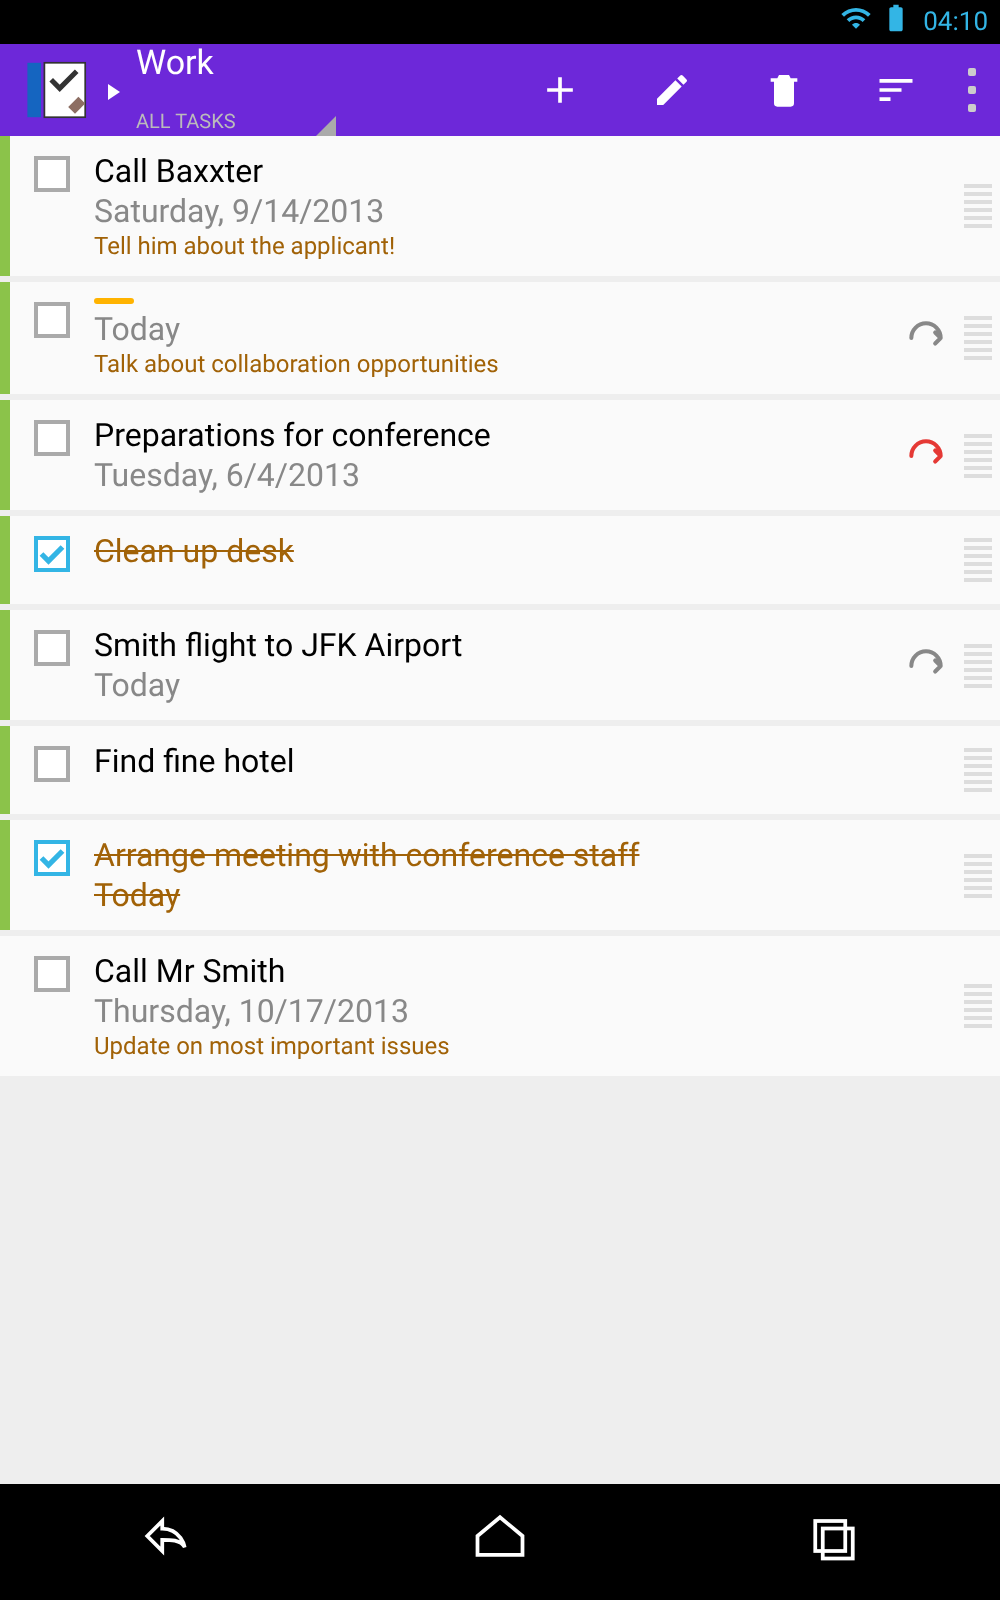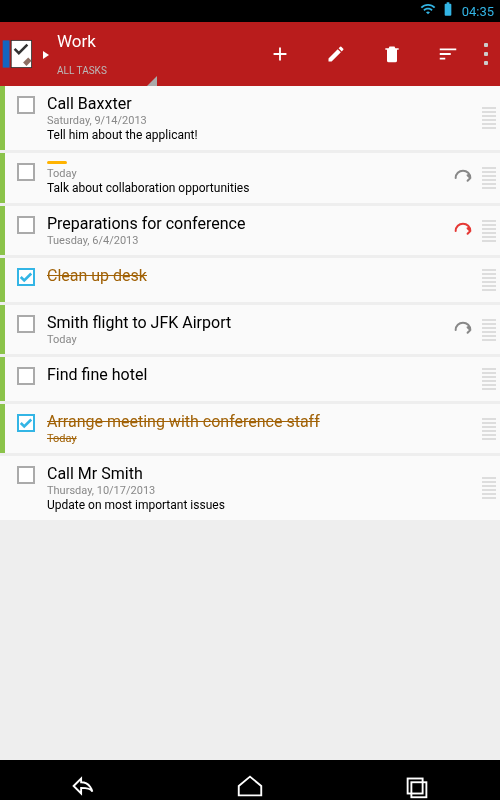--- a/index.html
+++ b/index.html
@@ -1,20 +1,20 @@
 <!DOCTYPE html>
 <html><head>
 <meta charset="utf-8">
 <style>
   *{margin:0;padding:0;box-sizing:border-box;font-family:Roboto,Arial,sans-serif}
   body{width:500px;height:800px;background:#000;overflow:hidden;position:relative}
   .status-bar{height:22px;background:#000;display:flex;align-items:center;justify-content:flex-end;padding:0 6px;gap:4px}
   .status-bar .wifi svg,.status-bar .battery svg{width:16px;height:16px;fill:#33b5e5}
   .status-bar .time{color:#33b5e5;font-size:13px;margin-left:2px}
-  .action-bar{height:64px;background:#b91c1c;display:flex;align-items:center;padding-left:1px}
+  .action-bar{height:46px;background:#6d28d9;display:flex;align-items:center;padding-left:12px}
   .app-icon{width:34px;height:34px;margin-right:2px;display:flex;align-items:center;justify-content:center}
   .app-icon svg{width:34px;height:34px}
   .spinner{display:flex;align-items:center;padding:0 14px 0 4px;position:relative;height:100%;min-width:120px}
   .spinner-arrow{margin-right:6px}
   .spinner-arrow svg{width:10px;height:10px;fill:#fff}
   .spinner-text .title{color:#fff;font-size:17px;line-height:1}
   .spinner-text .subtitle{color:#bbb;font-size:10px;line-height:1;margin-top:16px}
   .spinner-corner{position:absolute;right:0;bottom:0;width:0;height:0;border-left:10px solid transparent;border-bottom:10px solid #aaa}
   .action-spacer{flex:1}
   .action-btn{width:56px;height:48px;display:flex;align-items:center;justify-content:center}
@@ -23,43 +23,43 @@
   .overflow span{width:4px;height:4px;background:#ccc;border-radius:1px}
   .content{background:#eee;height:674px;overflow:hidden}
   .task{display:flex;background:#fafafa;min-height:44px;margin-bottom:3px;position:relative}
   .stripe{width:5px;background:#8bc34a;flex-shrink:0}
   .check-wrap{width:42px;display:flex;align-items:flex-start;padding-top:10px;justify-content:center}
   .checkbox{width:18px;height:18px;border:2px solid #aaa;background:#fff;display:flex;align-items:center;justify-content:center}
   .checkbox.checked{border-color:#33b5e5}
   .checkbox.checked svg{width:14px;height:14px;stroke:#33b5e5;stroke-width:3;fill:none}
   .task-body{flex:1;padding:8px 4px 8px 0}
   .task-title{font-size:16px;color:#000000}
-  .task-date{font-size:11px;color:#888;margin-top:1px}
-  .task-note{font-size:12px;color:#000000;margin-top:1px}
+  .task-date{font-size:16px;color:#888;margin-top:1px}
+  .task-note{font-size:12px;color:#a16207;margin-top:1px}
   .completed .task-title,.completed .task-date{text-decoration:line-through;color:#a16207}
   .recur{width:30px;display:flex;align-items:center;justify-content:center}
   .recur svg{width:22px;height:22px;fill:none;stroke:#888;stroke-width:2.2}
   .recur.overdue svg{stroke:#e53935}
   .drag{width:14px;margin-left:4px;margin-right:4px;display:flex;align-items:center}
   .drag-lines{width:100%;display:flex;flex-direction:column;gap:2px}
   .drag-lines span{height:2px;background:#ddd}
   .nav-bar{height:56px;background:#000;display:flex;align-items:center;justify-content:space-around}
   .nav-btn svg{width:30px;height:30px;fill:none;stroke:#fff;stroke-width:2}
 </style>
 </head>
 <body>
 
 <div class="status-bar">
   <span class="wifi"><svg viewBox="0 0 24 24">
         <path d="M1 9l2 2c4.97-4.97 13.03-4.97 18 0l2-2C16.93 2.93 7.08 2.93 1 9zm8 8l3 3 3-3c-1.65-1.66-4.34-1.66-6 0zm-4-4l2 2c2.76-2.76 7.24-2.76 10 0l2-2C15.14 9.14 8.87 9.14 5 13z"></path>
       </svg></span>
   <span class="battery"><svg viewBox="0 0 24 24">
         <path d="M15.67 4H14V2h-4v2H8.33C7.6 4 7 4.6 7 5.33v15.33C7 21.4 7.6 22 8.33 22h7.33c.74 0 1.34-.6 1.34-1.33V5.33C17 4.6 16.4 4 15.67 4z"></path>
       </svg></span>
-  <span class="time">04:35</span>
+  <span class="time">04:10</span>
 </div>
 
 <div class="action-bar">
   <div class="app-icon">
     <svg viewBox="0 0 40 40">
         <rect x="2" y="4" width="8" height="32" fill="#1565c0"></rect>
         <rect x="12" y="4" width="24" height="32" fill="#fff" stroke="#333"></rect>
         <path d="M16 14 l5 5 l10 -10" stroke="#333" stroke-width="3" fill="none"></path>
         <path d="M26 30 l6 -6 l4 4 l-6 6 z" fill="#8d6e63"></path>
       </svg>

